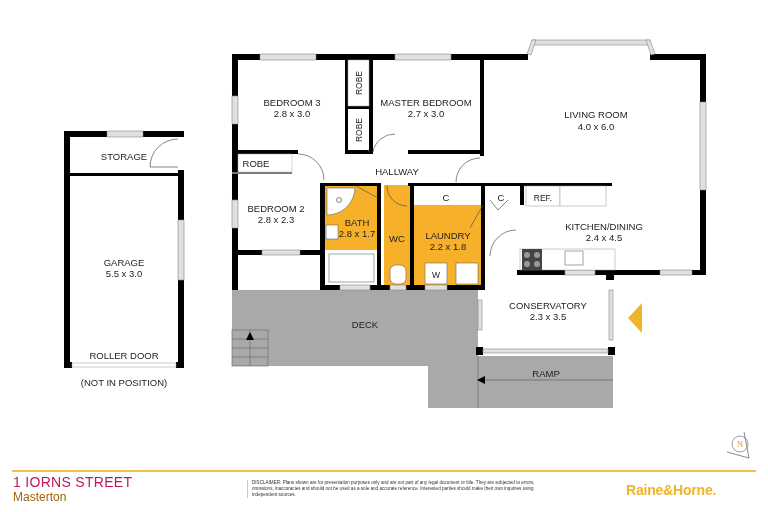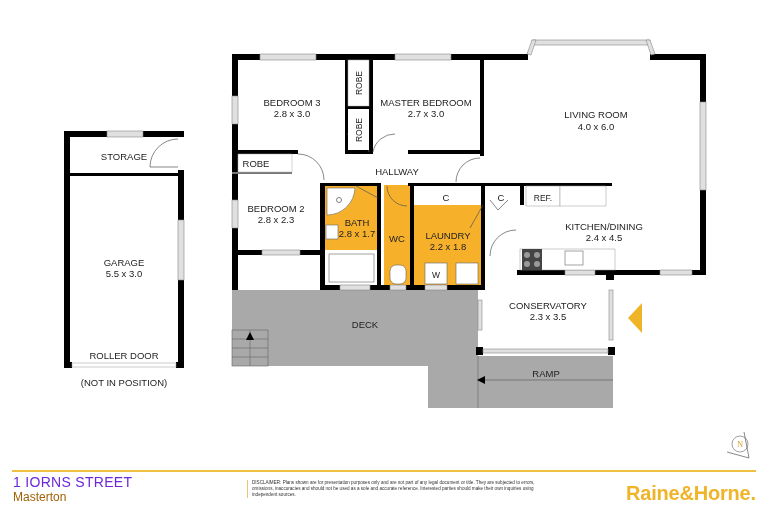--- a/index.html
+++ b/index.html
@@ -1,24 +1,24 @@
 <!DOCTYPE html>
 <html><head>
 <meta charset="utf-8">
 <style>
   html, body { margin:0; padding:0; background:#ffffff; }
   body { width:768px; height:512px; position:relative; overflow:hidden; font-family:"Liberation Sans", sans-serif; }
   svg.plan { position:absolute; left:0; top:0; }
   .lbl { font-family:"Liberation Sans", sans-serif; font-size:9.5px; fill:#222; text-anchor:middle; }
   .lbl-sm { font-family:"Liberation Sans", sans-serif; font-size:8.5px; fill:#222; text-anchor:middle; }
   .footer-line { position:absolute; left:12px; right:12px; top:470px; height:2px; background:#f0c040; }
-  .addr { position:absolute; left:13px; top:474px; font-size:14px; color:#6d28d9; letter-spacing:0.3px; }
+  .addr { position:absolute; left:13px; top:474px; font-size:14px; color:#be185d; letter-spacing:0.3px; }
   .suburb { position:absolute; left:13px; top:490px; font-size:12px; color:#a16207; }
   .disclaimer { position:absolute; left:247px; top:480px; width:290px; border-left:1px solid #e8c870; padding-left:4px; font-size:4.6px; line-height:6px; color:#333; }
-  .brand { position:absolute; left:626px; top:482px; font-size:20px; font-weight:bold; color:#f0b428; letter-spacing:-0.2px; }
+  .brand { position:absolute; left:626px; top:482px; font-size:14px; font-weight:bold; color:#f0b428; letter-spacing:-0.2px; }
 </style>
 </head>
 <body>
 
 <svg class="plan" width="768" height="512" viewBox="0 0 768 512">
 
   <g>
     <rect x="64" y="131" width="120" height="237" fill="#fff"></rect>
 
     <rect x="64" y="131" width="6" height="237" fill="#000"></rect>

